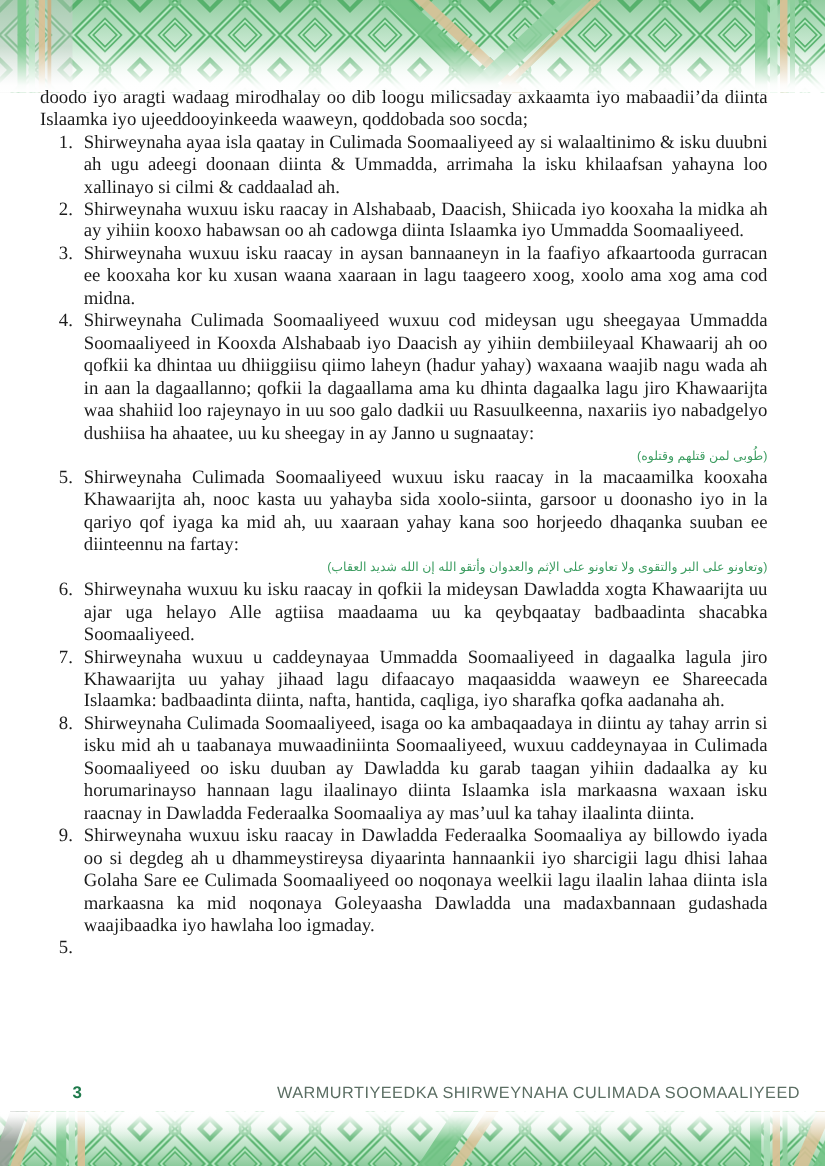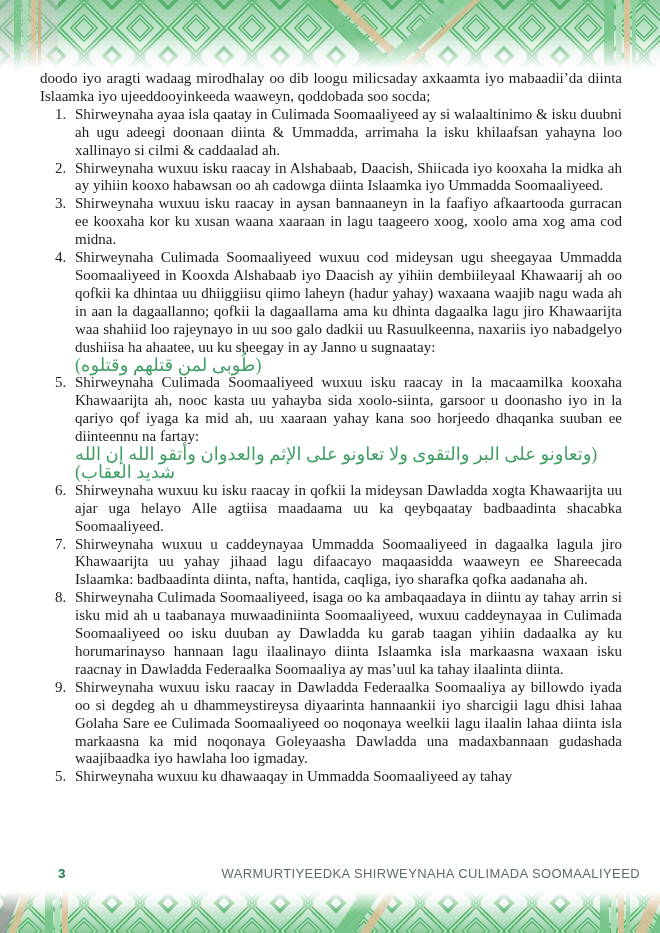--- a/index.html
+++ b/index.html
@@ -4,34 +4,34 @@
 <style>
   html,body{margin:0;padding:0;background:#ffffff;}
   .page{
     position:relative;width:660px;height:933px;background:#ffffff;
     overflow:hidden;font-family:"Liberation Serif", serif;color:var(--body-text,#1c1c1c);
   }
   .border-strip{position:absolute;left:0;width:660px;line-height:0;}
   .border-top{top:0;height:74px;}
   .border-bottom{bottom:0;height:44px;}
   .content{
-    position:absolute;left:40px;top:70px;width:582px;height:796px;overflow:hidden;
+    position:absolute;left:32px;top:70px;width:582px;height:796px;overflow:hidden;
   }
   .intro{
     margin:0;font-size:15px;line-height:17.9px;text-align:justify;
   }
   ol.resolutions{margin:0;padding:0 0 0 15px;list-style:none;}
   ol.resolutions li{
     position:relative;padding-left:20px;font-size:15px;line-height:17.9px;
     text-align:justify;
   }
   ol.resolutions .num{position:absolute;left:0;top:0;}
   .arabic{
-    direction:rtl;text-align:left;color:var(--arabic-green,#3f9e63);
-    font-family:Liberation Serif, serif;font-size:18px;line-height:17.9px;
+    direction:rtl;text-align:right;color:var(--arabic-green,#3f9e63);
+    font-family:Liberation Sans, sans-serif;font-size:10px;line-height:17.9px;
     font-weight:500;
   }
   .footer{
     position:absolute;left:40px;right:20px;top:863px;height:20px;
     display:flex;justify-content:space-between;align-items:center;
     font-family:"Liberation Sans", sans-serif;
   }
   .page-num{
     color:var(--page-number-green,#1f7a4c);font-size:13.5px;font-weight:bold;
     margin-left:18px;
@@ -100,21 +100,21 @@
     <ol class="resolutions">
         <li><span class="num">1.</span><span>Shirweynaha ayaa isla qaatay in Culimada Soomaaliyeed ay si walaaltinimo &amp; isku duubni ah ugu adeegi doonaan diinta &amp; Ummadda, arrimaha la isku khilaafsan yahayna loo xallinayo si cilmi &amp; caddaalad ah.</span></li>
         <li><span class="num">2.</span><span>Shirweynaha wuxuu isku raacay in Alshabaab, Daacish, Shiicada iyo kooxaha la midka ah ay yihiin kooxo habawsan oo ah cadowga diinta Islaamka iyo Ummadda Soomaaliyeed.</span></li>
         <li><span class="num">3.</span><span>Shirweynaha wuxuu isku raacay in aysan bannaaneyn in la faafiyo afkaartooda gurracan ee kooxaha kor ku xusan waana xaaraan in lagu taageero xoog, xoolo ama xog ama cod midna.</span></li>
         <li><span class="num">4.</span><span>Shirweynaha Culimada Soomaaliyeed wuxuu cod mideysan ugu sheegayaa Ummadda Soomaaliyeed in Kooxda Alshabaab iyo Daacish ay yihiin dembiileyaal Khawaarij ah oo qofkii ka dhintaa uu dhiiggiisu qiimo laheyn (hadur yahay) waxaana waajib nagu wada ah in aan la dagaallanno; qofkii la dagaallama ama ku dhinta dagaalka lagu jiro Khawaarijta waa shahiid loo rajeynayo in uu soo galo dadkii uu Rasuulkeenna, naxariis iyo nabadgelyo dushiisa ha ahaatee, uu ku sheegay in ay Janno u sugnaatay:</span><div class="arabic" dir="rtl">(طُوبى لمن قتلهم وقتلوه)</div></li>
         <li><span class="num">5.</span><span>Shirweynaha Culimada Soomaaliyeed wuxuu isku raacay in la macaamilka kooxaha Khawaarijta ah, nooc kasta uu yahayba sida xoolo-siinta, garsoor u doonasho iyo in la qariyo qof iyaga ka mid ah, uu xaaraan yahay kana soo horjeedo dhaqanka suuban ee diinteennu na fartay:</span><div class="arabic" dir="rtl">(وتعاونو على البر والتقوى ولا تعاونو على الإثم والعدوان وأتقو الله إن الله شديد العقاب)</div></li>
         <li><span class="num">6.</span><span>Shirweynaha wuxuu ku isku raacay in qofkii la mideysan Dawladda xogta Khawaarijta uu ajar uga helayo Alle agtiisa maadaama uu ka qeybqaatay badbaadinta shacabka Soomaaliyeed.</span></li>
         <li><span class="num">7.</span><span>Shirweynaha wuxuu u caddeynayaa Ummadda Soomaaliyeed in dagaalka lagula jiro Khawaarijta uu yahay jihaad lagu difaacayo maqaasidda waaweyn ee Shareecada Islaamka: badbaadinta diinta, nafta, hantida, caqliga, iyo sharafka qofka aadanaha ah.</span></li>
         <li><span class="num">8.</span><span>Shirweynaha Culimada Soomaaliyeed, isaga oo ka ambaqaadaya in diintu ay tahay arrin si isku mid ah u taabanaya muwaadiniinta Soomaaliyeed, wuxuu caddeynayaa in Culimada Soomaaliyeed oo isku duuban ay Dawladda ku garab taagan yihiin dadaalka ay ku horumarinayso hannaan lagu ilaalinayo diinta Islaamka isla markaasna waxaan isku raacnay in Dawladda Federaalka Soomaaliya ay mas’uul ka tahay ilaalinta diinta.</span></li>
         <li><span class="num">9.</span><span>Shirweynaha wuxuu isku raacay in Dawladda Federaalka Soomaaliya ay billowdo iyada oo si degdeg ah u dhammeystireysa diyaarinta hannaankii iyo sharcigii lagu dhisi lahaa Golaha Sare ee Culimada Soomaaliyeed oo noqonaya weelkii lagu ilaalin lahaa diinta isla markaasna ka mid noqonaya Goleyaasha Dawladda una madaxbannaan gudashada waajibaadka iyo hawlaha loo igmaday.</span></li>
-        <li><span class="num">5.</span><span>Shirweynaha wuxuu ku dhawaaqay in Ummadda Soomaaliyeed ay tahay</span></li>
+        <li><span class="num">5.</span></li>
       </ol>
   </div>
 
   <div class="footer">
     <span class="page-num">3</span>
     <span class="footer-title">WARMURTIYEEDKA SHIRWEYNAHA CULIMADA SOOMAALIYEED</span>
   </div>
 
   <div class="border-strip border-bottom">
     <svg width="660" height="44" viewBox="0 0 44 0 0" xmlns="http://www.w3.org/2000/svg">

